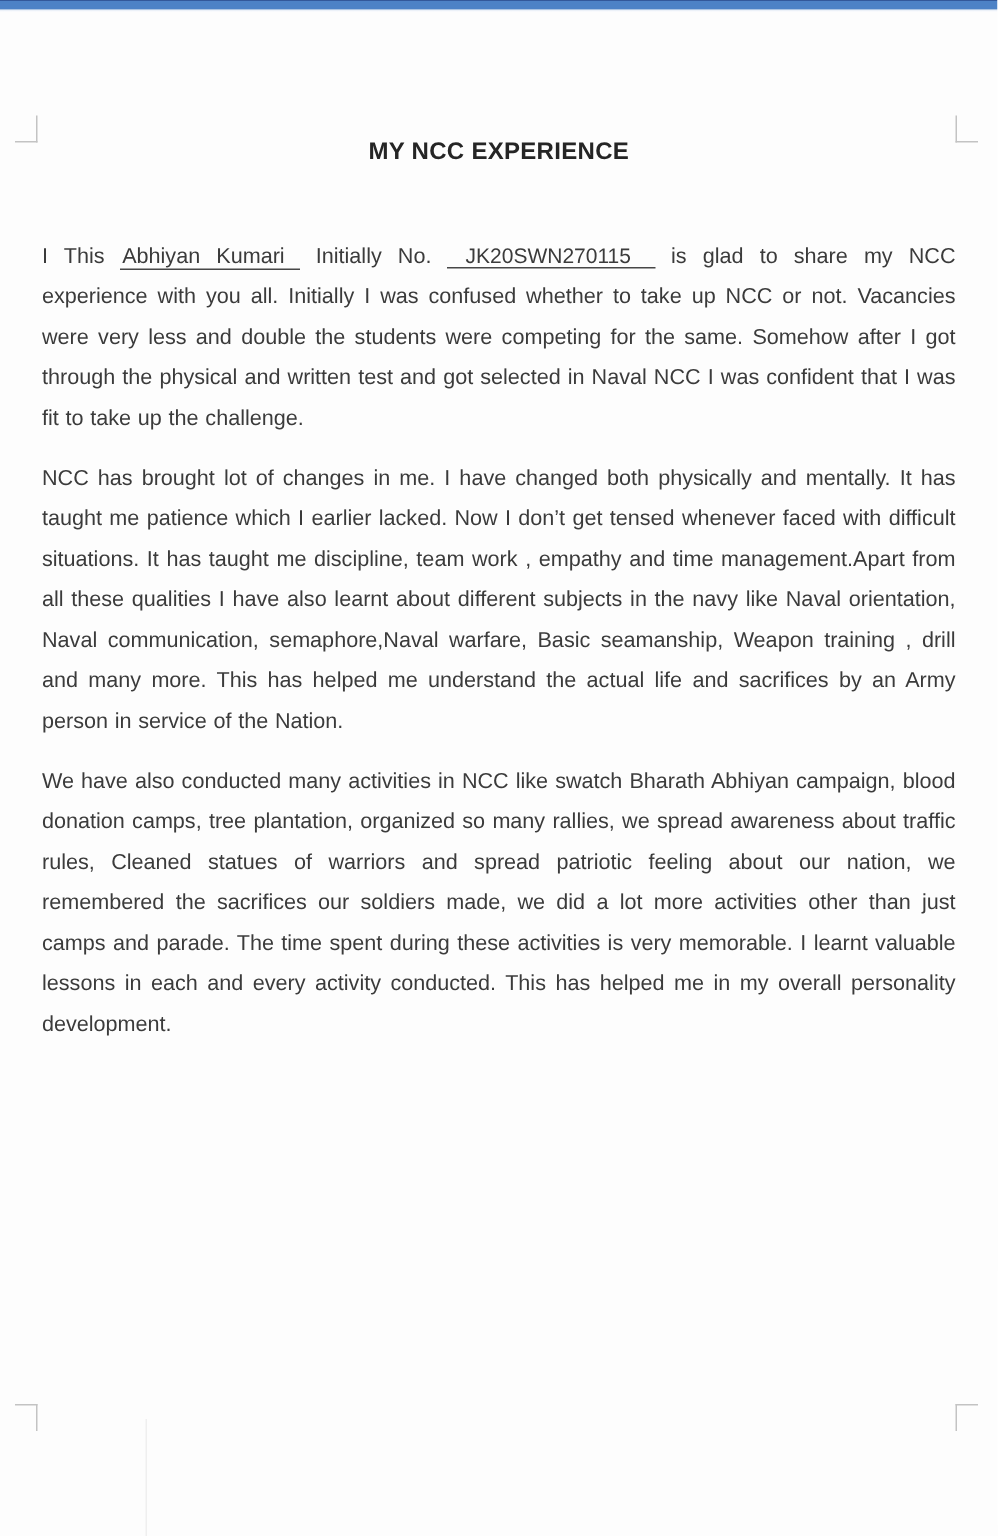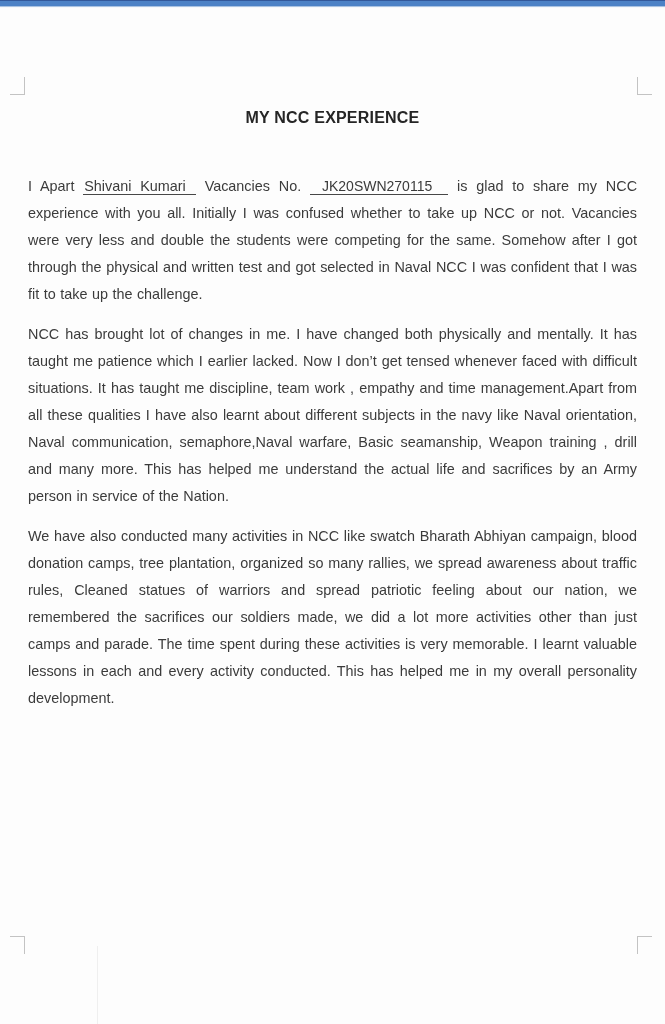--- a/index.html
+++ b/index.html
@@ -27,21 +27,21 @@
   
   .mark { position: absolute; width: 15px; height: 18px; }
   .mark.tl { left: 10px;  top: 77px;  border-right: 1px solid #c3c3c3; border-bottom: 1px solid #c3c3c3; }
   .mark.tr { right: 13px; top: 77px;  border-left: 1px solid #c3c3c3;  border-bottom: 1px solid #c3c3c3; }
   .mark.bl { left: 10px;  top: 936px; border-right: 1px solid #c3c3c3; border-top: 1px solid #c3c3c3; }
   .mark.br { right: 13px; top: 936px; border-left: 1px solid #c3c3c3;  border-top: 1px solid #c3c3c3; }
   
   .crease { position: absolute; left: 97px; top: 946px; width: 1px; height: 78px; background: #efefef; }
 
   .content {
-    position: absolute; left: 28px; right: 28px; top: 16px;
+    position: absolute; left: 28px; right: 28px; top: 0;
     color: #3b3b3b;
   }
   .title {
     margin: 92px 0 0 0;
     text-align: center;
     font-size: 16px; font-weight: bold;
     letter-spacing: 0.2px;
     color: #252525;
     line-height: 20px;
   }
@@ -72,23 +72,23 @@
   <div class="mark tl"></div>
   <div class="mark tr"></div>
   <div class="mark bl"></div>
   <div class="mark br"></div>
   <div class="crease"></div>
 
   <div class="content">
 
     <h1 class="title">MY NCC EXPERIENCE</h1>
 
-    <p class="para first"><span>I Apart</span>
-      <span class="underlined u-name">Shivani Kumari</span>
-      <span>Vacancies No.</span>
+    <p class="para first"><span>I This</span>
+      <span class="underlined u-name">Abhiyan Kumari</span>
+      <span>Initially No.</span>
       <span class="underlined u-reg">JK20SWN270115</span>
       <span>is glad to share my NCC experience with you all. Initially I was confused whether to take up NCC or not. Vacancies were very less and double the students were competing for the same. Somehow  after I got through the physical and written test and got selected in Naval NCC I was confident that I was fit to take up the challenge.</span></p>
 
     <p class="para">NCC has brought lot of changes in me. I have changed both physically and mentally. It has taught me patience which I earlier lacked. Now I don’t get tensed whenever faced with difficult  situations. It has taught me discipline, team work , empathy and time management.Apart from all these qualities I have also learnt about different subjects in the navy like Naval orientation,  Naval communication, semaphore,Naval warfare, Basic seamanship, Weapon training , drill and many more. This has helped me understand the actual life and sacrifices by an Army person in service of the Nation.</p>
 
     <p class="para">We have also conducted many activities in NCC like swatch Bharath Abhiyan campaign, blood donation camps, tree plantation, organized so many rallies, we spread awareness about traffic rules, Cleaned statues of warriors and  spread  patriotic feeling about our nation, we remembered the sacrifices our soldiers made, we did a lot more activities other than just camps and parade. The time spent during these activities is very memorable. I learnt valuable lessons in each and every activity conducted. This has helped me in my overall personality development.</p>
 
 
   </div>
 </div>

